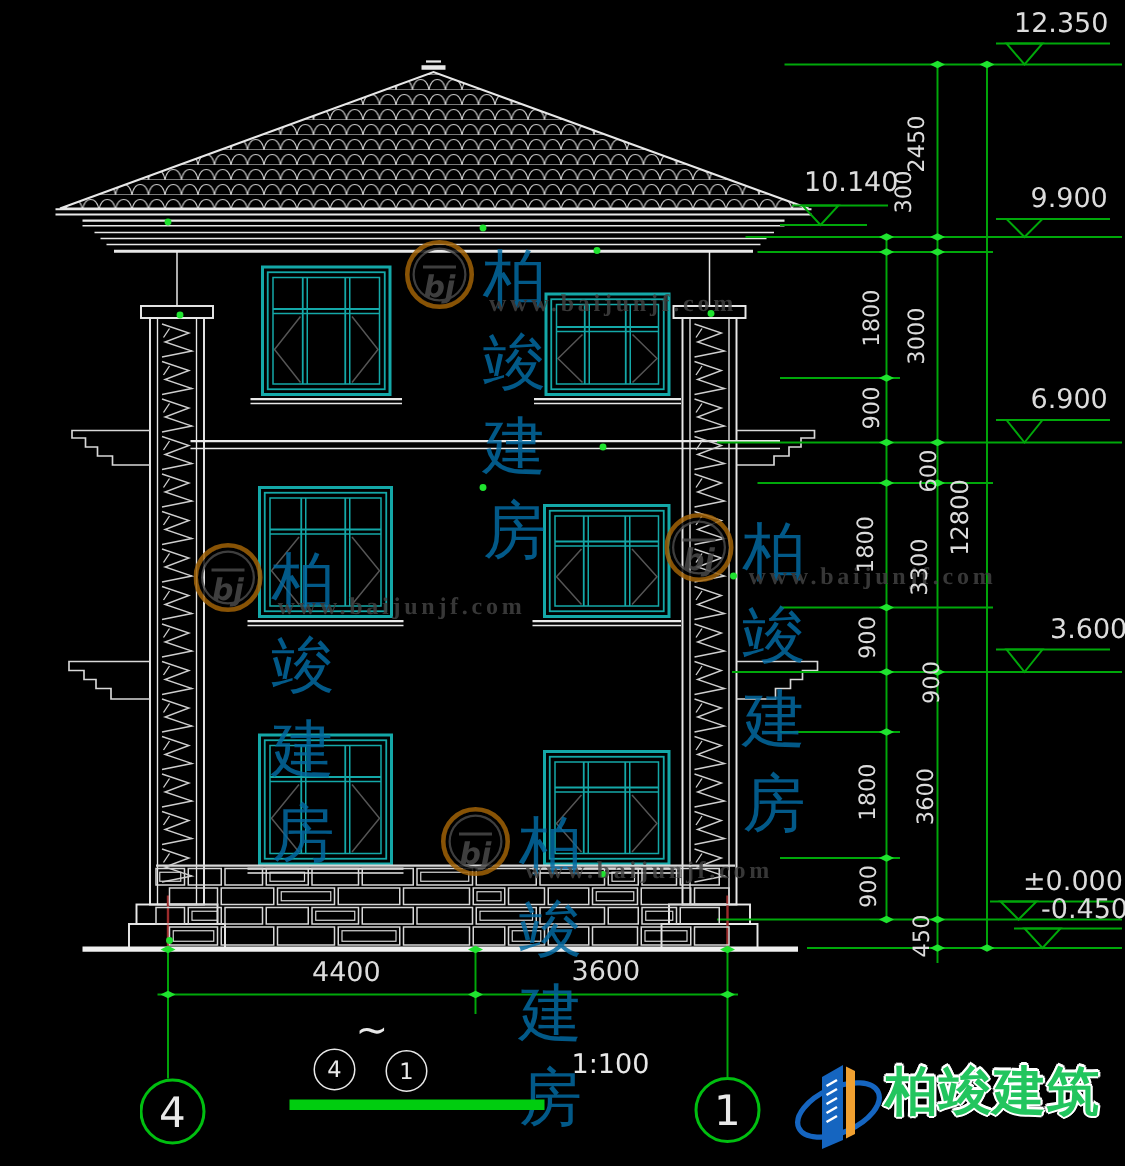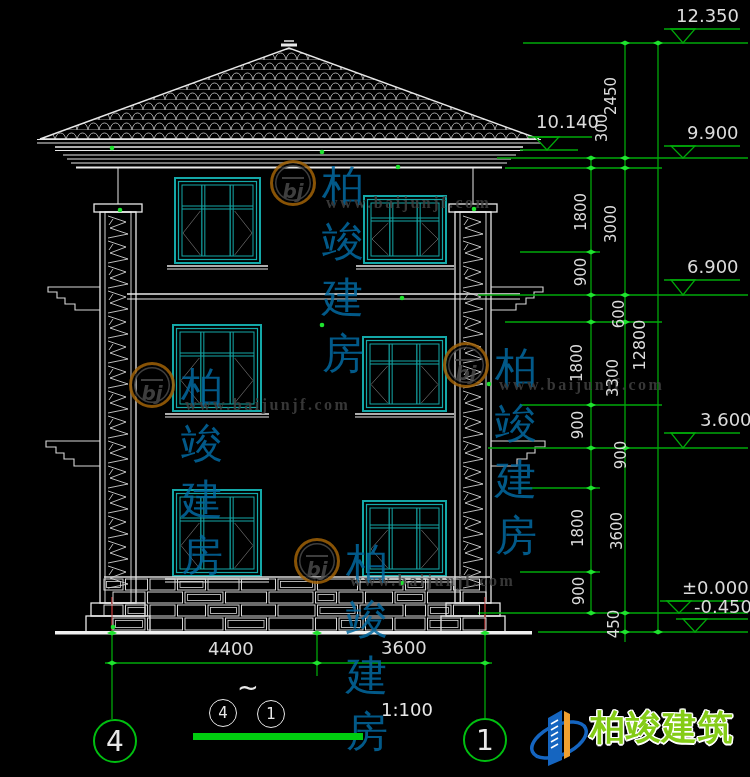--- a/index.html
+++ b/index.html
@@ -24,21 +24,21 @@
          color:#e8e8e8;font-size:15px;display:flex;align-items:center;justify-content:center;z-index:3;}
   .tilde{position:absolute;color:#e8e8e8;font-size:26px;z-index:3;}
   .ttext{position:absolute;color:#e8e8e8;font-size:26px;letter-spacing:2px;z-index:3;}
   .tscale{position:absolute;color:#e8e8e8;font-size:18px;z-index:3;}
   .tbar{position:absolute;left:193px;top:733px;width:170px;height:7px;background:#00cd0f;z-index:3;}
   
   .abubble{position:absolute;width:40px;height:40px;border:2.5px solid #00bf10;border-radius:50%;
            color:#e8e8e8;font-size:28px;display:flex;align-items:center;justify-content:center;z-index:3;}
   
   .brand{position:absolute;left:528px;top:694px;width:222px;height:83px;z-index:3;}
-  .brand-name{position:absolute;left:62px;top:10px;font-size:35px;font-weight:bold;color:#84cc16;
+  .brand-name{position:absolute;left:62px;top:10px;font-size:35px;font-weight:bold;color:#22c55e;
               letter-spacing:1px;
               text-shadow:-1.5px 0 #fff,1.5px 0 #fff,0 -1.5px #fff,0 1.5px #fff,
                           -1px -1px #fff,1px 1px #fff,-1px 1px #fff,1px -1px #fff;}
   .brand-url{position:absolute;left:63px;top:52px;width:150px;height:17px;background:#4f4f4f;
              border-radius:9px;color:#fff;font-size:12.5px;font-weight:bold;font-style:italic;
              letter-spacing:.5px;text-align:center;line-height:17px;}
 </style>
 </head>
 <body>
 

